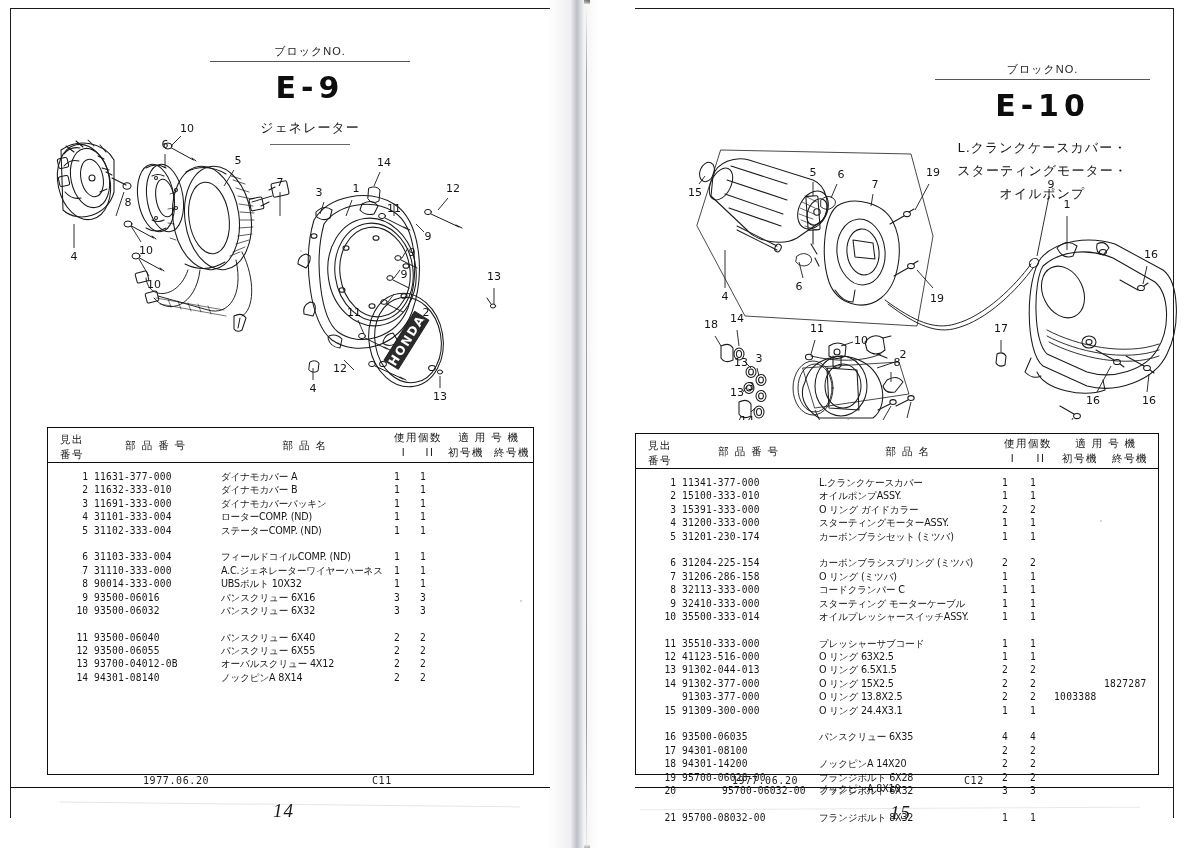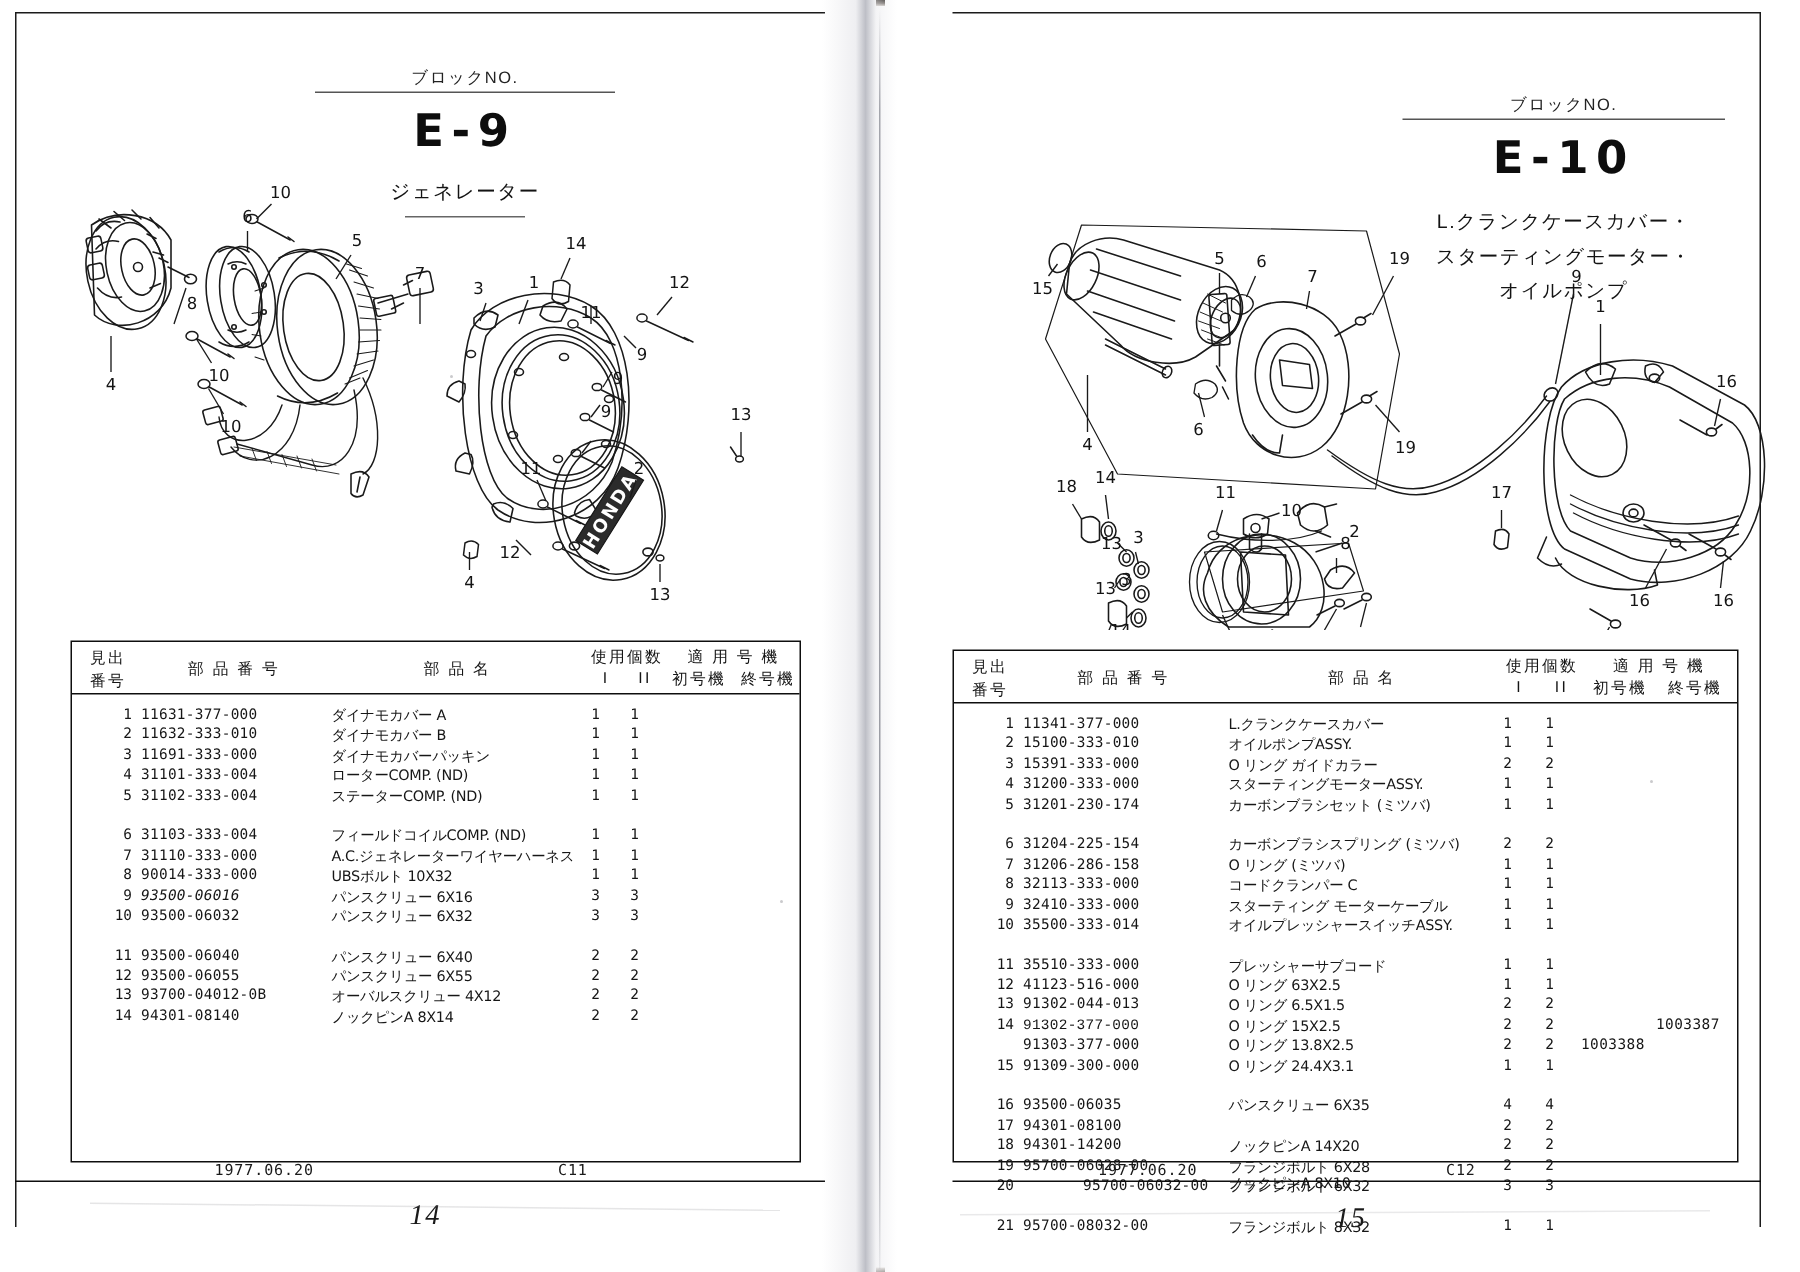--- a/index.html
+++ b/index.html
@@ -518,21 +518,21 @@
             <span class="c c-ref" style="left: 6px; width: 34px;">8</span>
             <span class="c c-num" style="left: 46px; width: 120px;">90014-333-000</span>
             <span class="c c-name" style="left: 173px; width: 170px;">UBSボルト 10X32</span>
             <span class="c c-q1" style="left: 338px; width: 22px;">1</span>
             <span class="c c-q2" style="left: 364px; width: 22px;">1</span>
             <span class="c c-from" style="left: 396px; width: 48px;"></span>
             <span class="c c-to" style="left: 442px; width: 48px;"></span>
           </div>
           <div class="prow">
             <span class="c c-ref" style="left: 6px; width: 34px;">9</span>
-            <span class="c c-num" style="left: 46px; width: 120px; font-style: italic;">93500-06016</span>
+            <span class="c c-num" style="left: 46px; width: 120px;">93500-06016</span>
             <span class="c c-name" style="left: 173px; width: 170px;">パンスクリュー 6X16</span>
             <span class="c c-q1" style="left: 338px; width: 22px;">3</span>
             <span class="c c-q2" style="left: 364px; width: 22px;">3</span>
             <span class="c c-from" style="left: 396px; width: 48px;"></span>
             <span class="c c-to" style="left: 442px; width: 48px;"></span>
           </div>
           <div class="prow">
             <span class="c c-ref" style="left: 6px; width: 34px;">10</span>
             <span class="c c-num" style="left: 46px; width: 120px;">93500-06032</span>
             <span class="c c-name" style="left: 173px; width: 170px;">パンスクリュー 6X32</span>
@@ -941,26 +941,26 @@
             <span class="c c-ref" style="left: 6px; width: 34px;">13</span>
             <span class="c c-num" style="left: 46px; width: 130px;">91302-044-013</span>
             <span class="c c-name" style="left: 183px; width: 180px;">O リング 6.5X1.5</span>
             <span class="c c-q1" style="left: 358px; width: 22px;">2</span>
             <span class="c c-q2" style="left: 386px; width: 22px;">2</span>
             <span class="c c-from" style="left: 418px; width: 52px;"></span>
             <span class="c c-to" style="left: 468px; width: 52px;"></span>
           </div>
           <div class="prow">
             <span class="c c-ref" style="left: 6px; width: 34px;">14</span>
-            <span class="c c-num" style="left: 46px; width: 130px; font-family: Liberation Mono, monospace;">91302-377-000</span>
+            <span class="c c-num" style="left: 46px; width: 130px;">91302-377-000</span>
             <span class="c c-name" style="left: 183px; width: 180px;">O リング 15X2.5</span>
             <span class="c c-q1" style="left: 358px; width: 22px;">2</span>
             <span class="c c-q2" style="left: 386px; width: 22px;">2</span>
             <span class="c c-from" style="left: 418px; width: 52px;"></span>
-            <span class="c c-to" style="left: 468px; width: 52px;">1003387</span>
+            <span class="c c-to" style="left: 468px; width: 52px;">1827287</span>
           </div>
           <div class="prow">
             <span class="c c-ref" style="left: 6px; width: 34px;"></span>
             <span class="c c-num" style="left: 46px; width: 130px;">91303-377-000</span>
             <span class="c c-name" style="left: 183px; width: 180px;">O リング 13.8X2.5</span>
             <span class="c c-q1" style="left: 358px; width: 22px;">2</span>
             <span class="c c-q2" style="left: 386px; width: 22px;">2</span>
             <span class="c c-from" style="left: 418px; width: 52px;">1003388</span>
             <span class="c c-to" style="left: 468px; width: 52px;"></span>
           </div>

